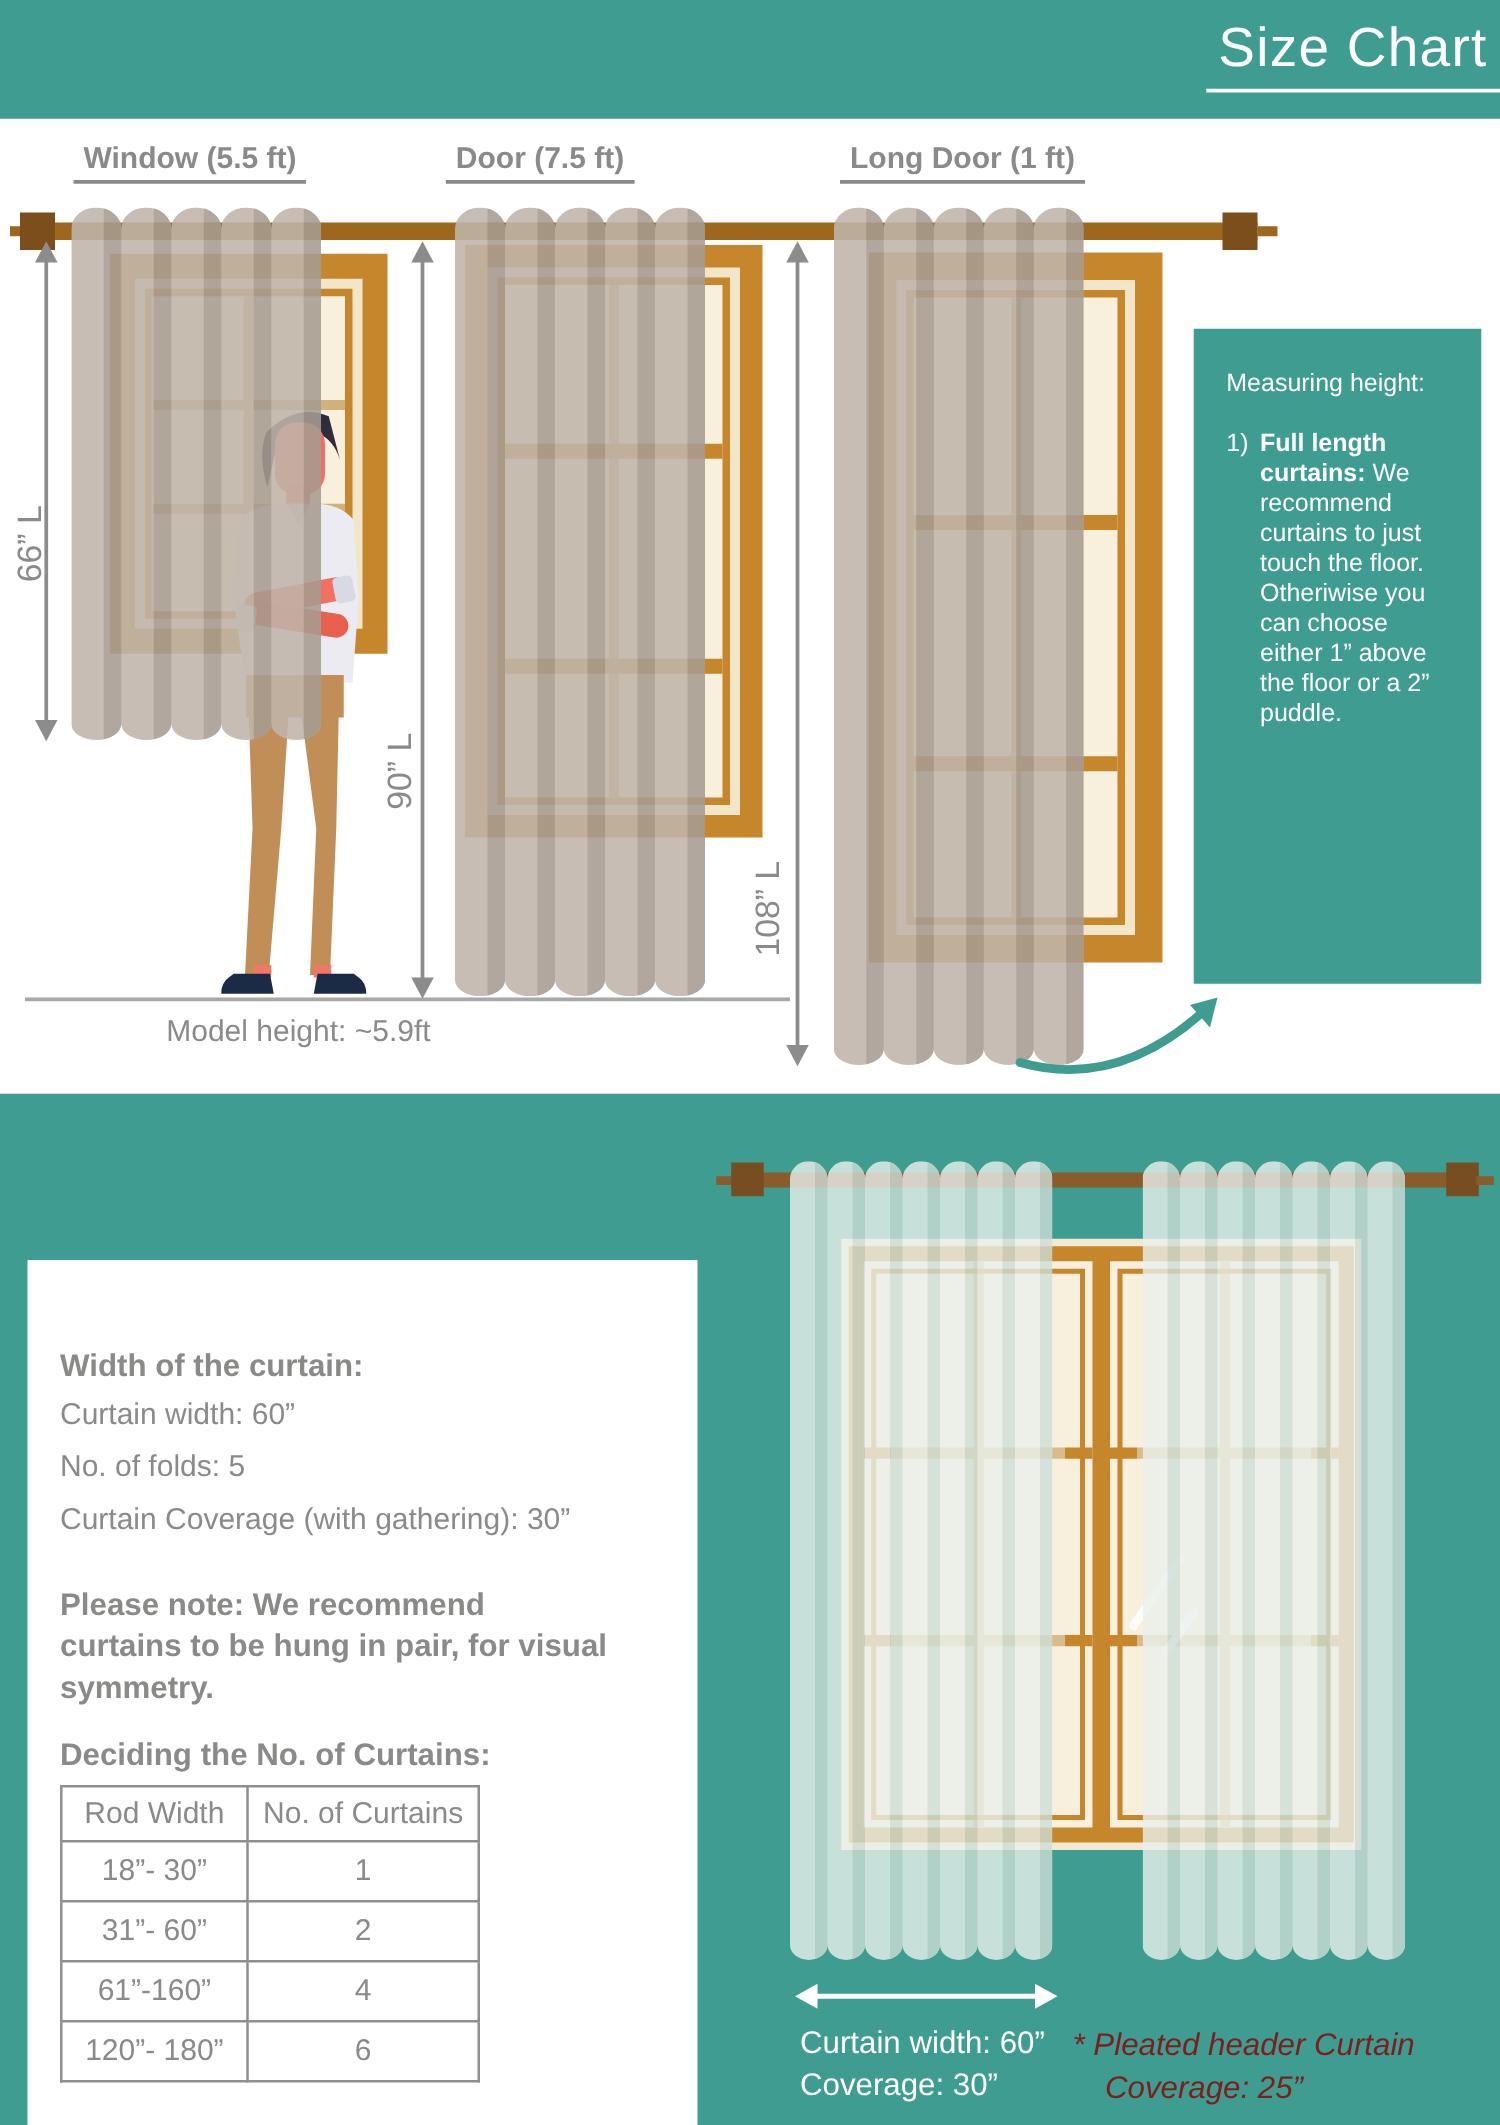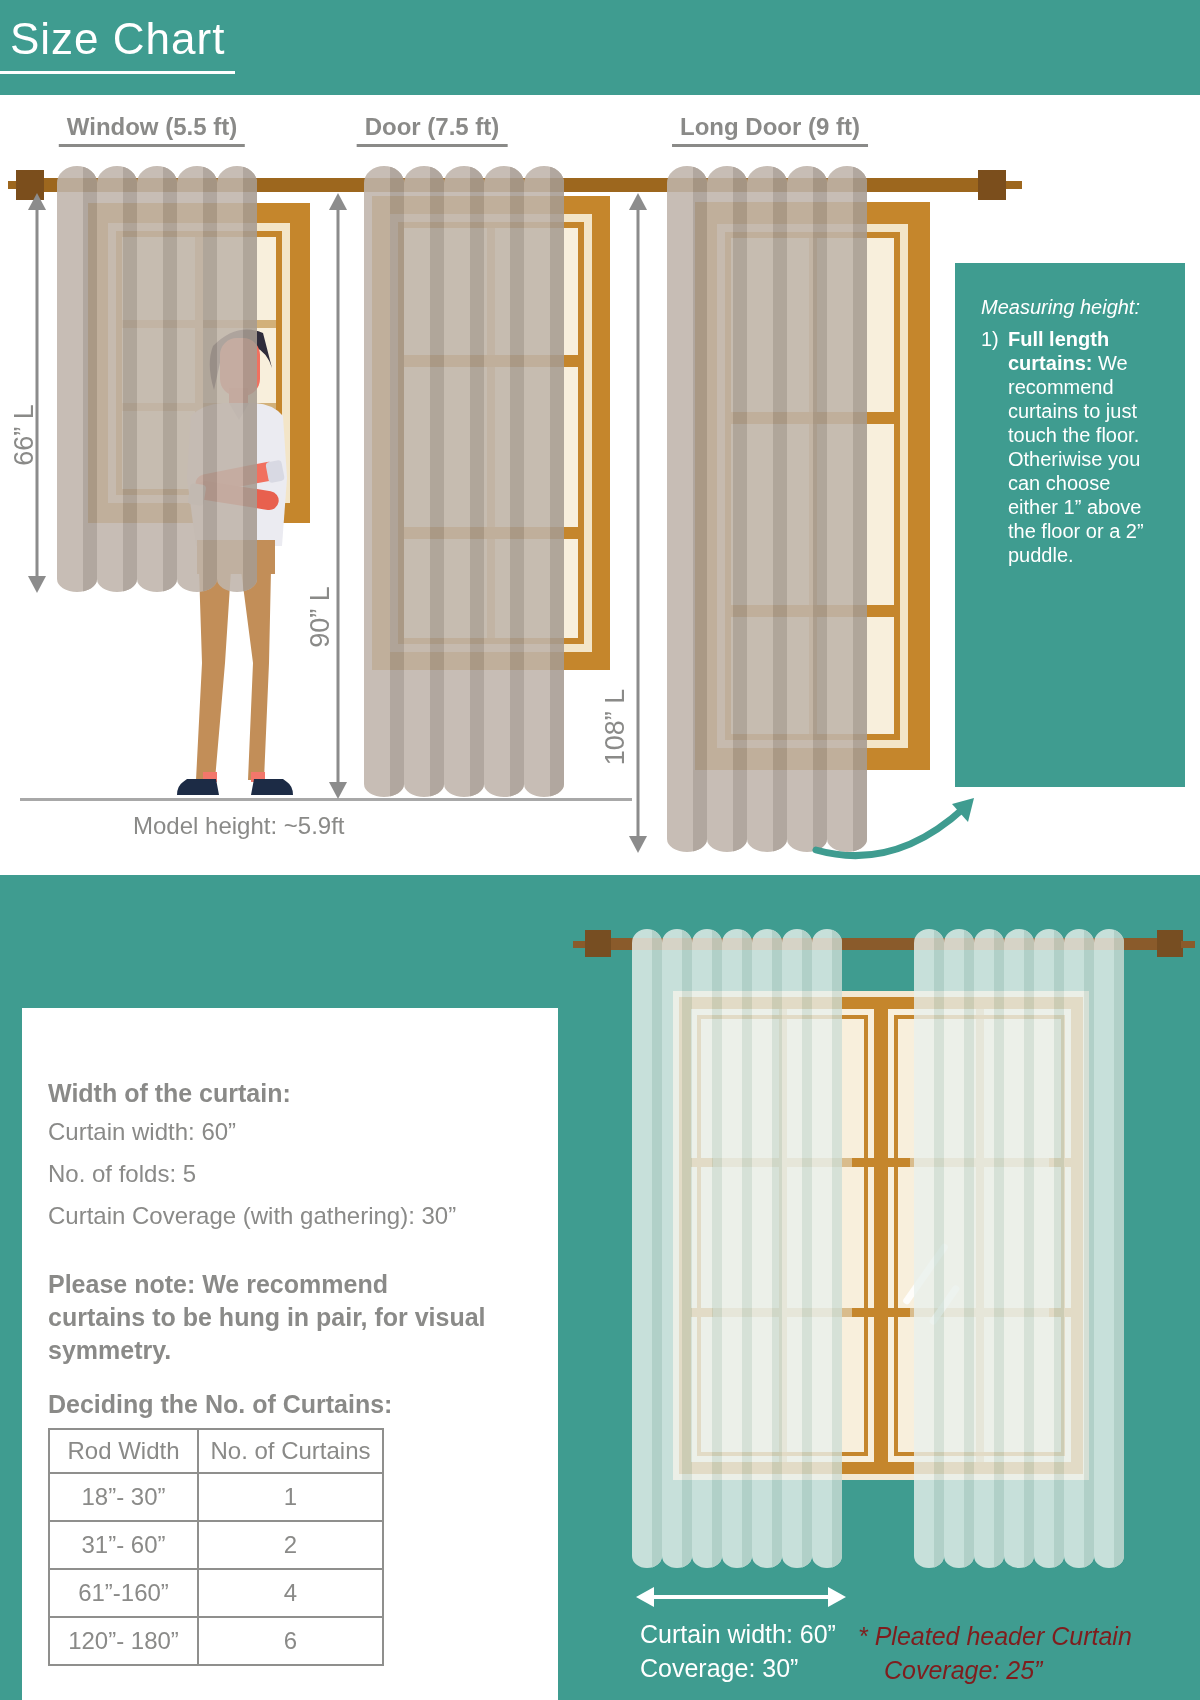--- a/index.html
+++ b/index.html
@@ -2,21 +2,21 @@
 <html style="--teal: #3F9C90; --text-gray: #8A8A88; --arrow-gray: #8C8C8C; --frame-orange: #C5862C; --pane-cream: #F8EFDC; --rod-brown: #9D671E; --rod-brown-dark: #7B4E1C; --rod-brown-bottom: #8A5B2B; --curtain-taupe-light: #C0B5AB; --curtain-taupe-dark: #A79C92; --curtain-mint-light: #EAF1ED; --curtain-mint-dark: #CEDED6; --skin: #F1705F; --hair: #2F2C3B; --shirt: #EBEBF1; --pants: #C28E58; --shoes: #1C2B45;"><head>
 <meta charset="utf-8">
 <style>
   html,body{margin:0;padding:0;background:#ffffff;}
   .page{position:relative;width:1200px;height:1700px;overflow:hidden;
         font-family:"Liberation Sans",sans-serif;background:#fff;}
   .abs{position:absolute;}
 
   
   .band-top{left:0;top:0;width:1200px;height:95px;background:var(--teal,#3F9C90);z-index:0;
-            display:flex;align-items:flex-start;justify-content:flex-start;}
+            display:flex;align-items:flex-start;justify-content:flex-end;}
   .band-bottom{left:0;top:875px;width:1200px;height:825px;background:var(--teal,#3F9C90);z-index:0;}
   .page-title{margin-top:14px;color:#fff;font-size:44px;font-weight:400;letter-spacing:1px;
               border-bottom:3px solid #fff;padding:0 10px 7px;}
 
   
   .col-label{top:113px;transform:translateX(-50%);color:var(--text-gray,#8A8A88);
              font-size:24px;font-weight:bold;border-bottom:3px solid #8A8A88;
              padding:0 8px 3px;white-space:nowrap;z-index:6;}
 
   
@@ -41,21 +41,21 @@
 
   .len-arrow{z-index:6;}
   .len-label{transform:translate(-50%,-50%) rotate(-90deg);color:var(--text-gray,#8A8A88);
              font-size:27px;white-space:nowrap;z-index:6;}
   .model-note{left:133px;top:812px;color:var(--text-gray,#8A8A88);font-size:24px;z-index:6;}
 
   
   .mbox{left:955px;top:263px;width:230px;height:524px;background:var(--teal,#3F9C90);
         box-sizing:border-box;padding:32px 20px 0 26px;color:#fff;font-size:20px;
         line-height:1.2;z-index:6;}
-  .mbox .mh-title{margin-bottom:8px;font-style:italic;}
+  .mbox .mh-title{margin-bottom:24px;}
   .mh-item{padding-left:27px;text-indent:-27px;margin-bottom:24px;}
   .mh-item .num{display:inline-block;width:27px;text-indent:0;}
 
   
   .sec-heading{left:36px;top:936px;color:#fff;font-size:31px;font-weight:bold;
                border-bottom:3px solid #fff;padding-bottom:5px;z-index:4;white-space:nowrap;}
   .card{left:22px;top:1008px;width:536px;height:692px;background:#fff;z-index:4;}
   .card .t-bold{position:absolute;color:var(--text-gray,#8A8A88);font-size:25px;font-weight:bold;}
   .card .t-reg{position:absolute;color:var(--text-gray,#8A8A88);font-size:24px;}
   .rod-table{position:absolute;left:26px;top:420px;width:336px;border-collapse:collapse;
@@ -84,21 +84,21 @@
 
 <div class="page">
 
   <div class="abs band-top">
     <span class="page-title">Size Chart</span>
   </div>
   <div class="abs band-bottom"></div>
 
   <span class="abs col-label" style="left:152px;">Window (5.5 ft)</span>
   <span class="abs col-label" style="left:432px;">Door (7.5 ft)</span>
-  <span class="abs col-label" style="left:770px;">Long Door (9 ft)</span>
+  <span class="abs col-label" style="left:770px;">Long Door (1 ft)</span>
 
   <div class="abs rod" style="left:8px;top:181px;width:8px;height:8px;"></div>
   <div class="abs rod" style="left:16px;top:178px;width:990px;height:14px;"></div>
   <div class="abs finial" style="left:16px;top:170px;width:28px;height:30px;"></div>
   <div class="abs finial" style="left:978px;top:170px;width:28px;height:30px;"></div>
   <div class="abs rod" style="left:1006px;top:181px;width:16px;height:8px;"></div>
 
   <div class="abs win" style="left:88px;top:203px;width:222px;height:320px;">
     <div class="trim"></div>
       <div class="trim2"></div>

